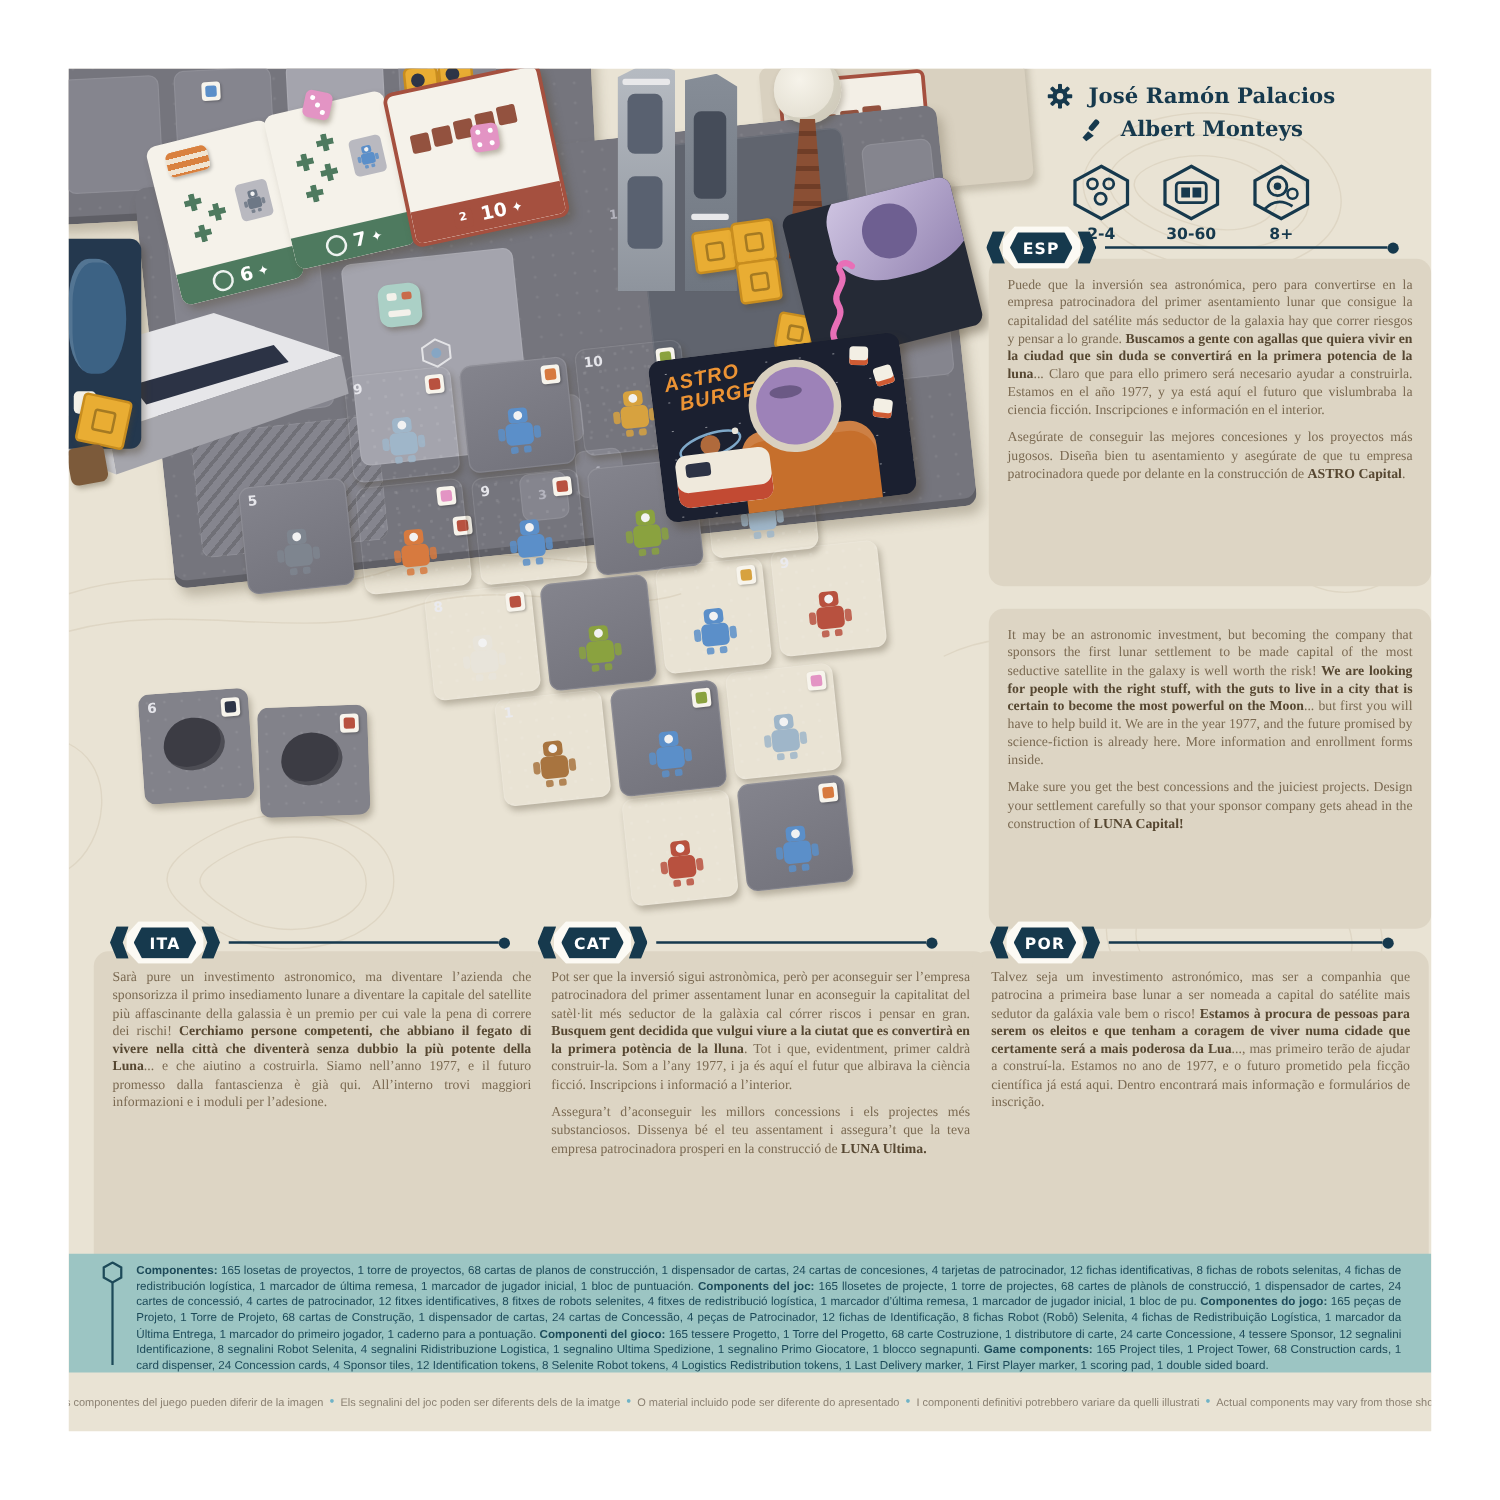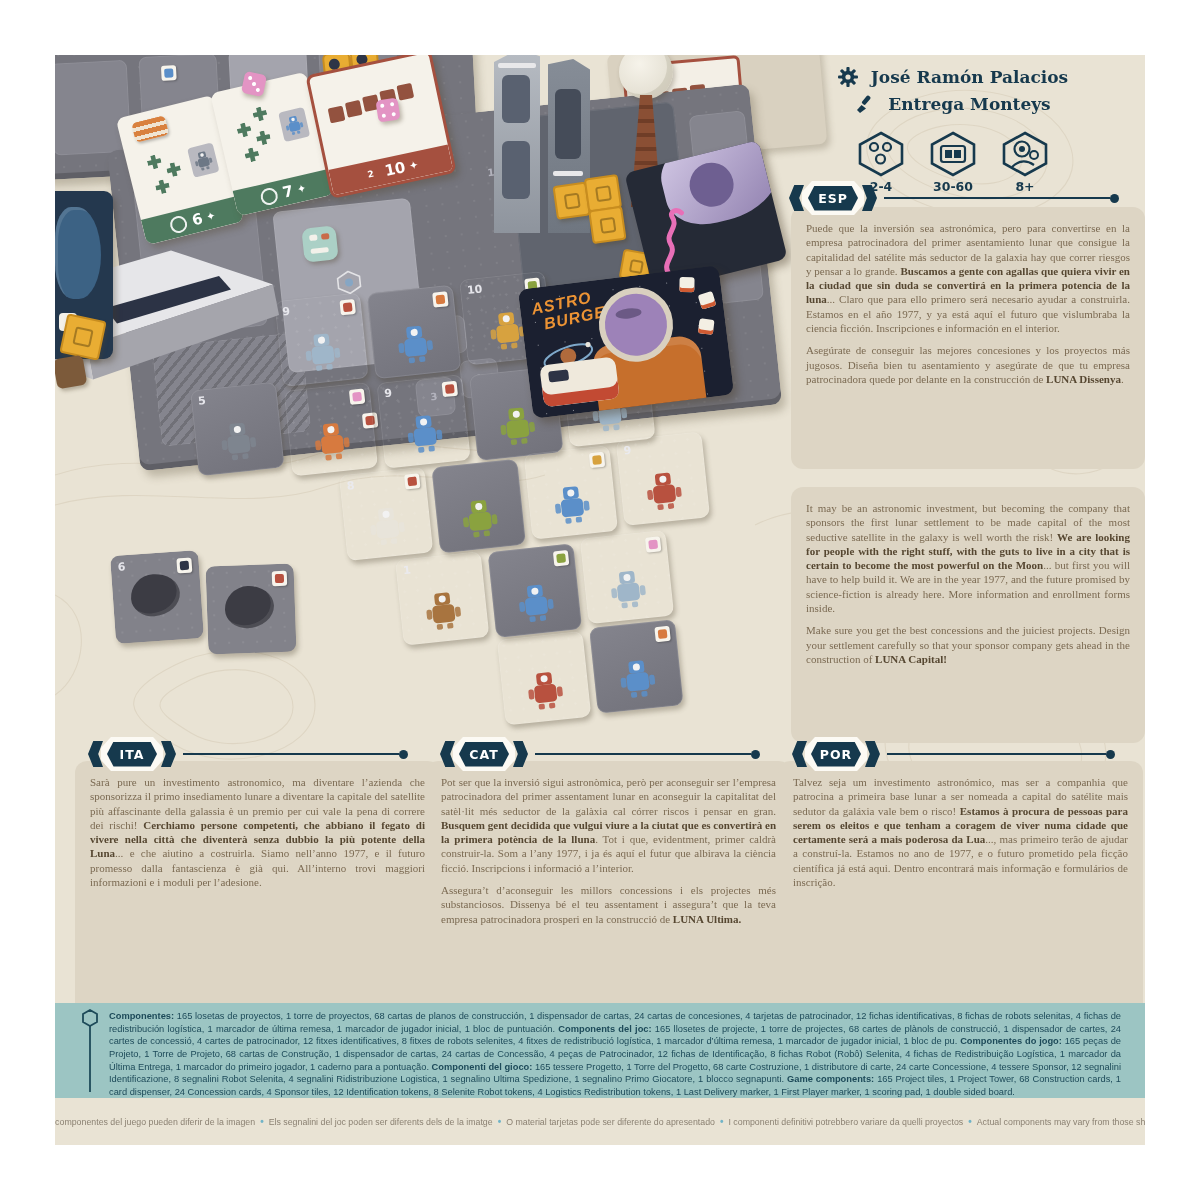--- a/index.html
+++ b/index.html
@@ -503,21 +503,21 @@
         </svg>
         <span>José Ramón Palacios</span>
       </div>
       <div class="credit-row">
         <svg width="20" height="20" viewBox="0 0 20 20">
           <g fill="#16394d">
             <rect x="9" y="1" width="4.5" height="10" rx="1.5" transform="rotate(40 11 6)"></rect>
             <path d="M6.5 11 L11 14.5 L5 19 L2 16 Z"></path>
           </g>
         </svg>
-        <span>Entrega Monteys</span>
+        <span>Albert Monteys</span>
       </div>
     </div>
 
     <div class="specs">
       <div class="spec">
         <svg width="50" height="46" viewBox="0 0 50 46">
           <polygon points="25,2 46,13.5 46,32.5 25,44 4,32.5 4,13.5" fill="none" stroke="#16394d" stroke-width="2.6"></polygon>
           <circle cx="18" cy="16" r="4" fill="none" stroke="#16394d" stroke-width="2.2"></circle>
           <circle cx="31" cy="16" r="4" fill="none" stroke="#16394d" stroke-width="2.2"></circle>
           <circle cx="24.5" cy="28" r="4.5" fill="none" stroke="#16394d" stroke-width="2.2"></circle>
@@ -549,42 +549,42 @@
       <span class="chev l"></span>
       <span class="sticker">
           <span class="hexlab">ESP</span>
         </span>
       <span class="chev r"></span>
       <span class="rule"></span>
       <span class="enddot"></span>
     </div>
     <div class="lang-panel" style="left:736px;top:152px;width:324px;min-height:238px;">
       <p><span>Puede que la inversión sea astronómica, pero para convertirse en la empresa patrocinadora del primer asentamiento lunar que consigue la capitalidad del satélite más seductor de la galaxia hay que correr riesgos y pensar a lo grande. </span><b>Buscamos a gente con agallas que quiera vivir en la ciudad que sin duda se convertirá en la primera potencia de la luna</b><span>... Claro que para ello primero será necesario ayudar a construirla. Estamos en el año 1977, y ya está aquí el futuro que vislumbraba la ciencia ficción. Inscripciones e información en el interior.</span></p>
-      <p><span>Asegúrate de conseguir las mejores concesiones y los proyectos más jugosos. Diseña bien tu asentamiento y asegúrate de que tu empresa patrocinadora quede por delante en la construcción de </span><b>LUNA Dissenya</b><span>.</span></p>
+      <p><span>Asegúrate de conseguir las mejores concesiones y los proyectos más jugosos. Diseña bien tu asentamiento y asegúrate de que tu empresa patrocinadora quede por delante en la construcción de </span><b>ASTRO Capital</b><span>.</span></p>
     </div>
 
     <div class="lang-panel" style="left:736px;top:432px;width:324px;min-height:232px;">
       <p><span>It may be an astronomic investment, but becoming the company that sponsors the first lunar settlement to be made capital of the most seductive satellite in the galaxy is well worth the risk! </span><b>We are looking for people with the right stuff, with the guts to live in a city that is certain to become the most powerful on the Moon</b><span>... but first you will have to help build it. We are in the year 1977, and the future promised by science-fiction is already here. More information and enrollment forms inside.</span></p>
       <p><span>Make sure you get the best concessions and the juiciest projects. Design your settlement carefully so that your sponsor company gets ahead in the construction of </span><b>LUNA Capital!</b><span></span></p>
     </div>
 
     <div class="lang-row" style="left:33px;top:682px;width:320px;">
       <span class="chev l"></span>
       <span class="sticker">
           <span class="hexlab">ITA</span>
         </span>
       <span class="chev r"></span>
       <span class="rule"></span>
       <span class="enddot"></span>
     </div>
     <div class="lang-panel" style="left:20px;top:706px;width:335px;min-height:238px;">
       <p><span>Sarà pure un investimento astronomico, ma diventare l’azienda che sponsorizza il primo insediamento lunare a diventare la capitale del satellite più affascinante della galassia è un premio per cui vale la pena di correre dei rischi! </span><b>Cerchiamo persone competenti, che abbiano il fegato di vivere nella città che diventerà senza dubbio la più potente della Luna</b><span>... e che aiutino a costruirla. Siamo nell’anno 1977, e il futuro promesso dalla fantascienza è già qui. All’interno trovi maggiori informazioni e i moduli per l’adesione.</span></p>
     </div>
 
-    <div class="lang-row" style="left:385px;top:682px;width:320px;">
+    <div class="lang-row" style="left:375px;top:682px;width:320px;">
       <span class="chev l"></span>
       <span class="sticker">
           <span class="hexlab">CAT</span>
         </span>
       <span class="chev r"></span>
       <span class="rule"></span>
       <span class="enddot"></span>
     </div>
     <div class="lang-panel" style="left:371px;top:706px;width:335px;min-height:238px;">
       <p><span>Pot ser que la inversió sigui astronòmica, però per aconseguir ser l’empresa patrocinadora del primer assentament lunar en aconseguir la capitalitat del satèl·lit més seductor de la galàxia cal córrer riscos i pensar en gran. </span><b>Busquem gent decidida que vulgui viure a la ciutat que es convertirà en la primera potència de la lluna</b><span>. Tot i que, evidentment, primer caldrà construir-la. Som a l’any 1977, i ja és aquí el futur que albirava la ciència ficció. Inscripcions i informació a l’interior.</span></p>
@@ -612,21 +612,21 @@
       <p class="comptext">
         <b>Componentes:</b><span> 165 losetas de proyectos, 1 torre de proyectos, 68 cartas de planos de construcción, 1 dispensador de cartas, 24 cartas de concesiones, 4 tarjetas de patrocinador, 12 fichas identificativas, 8 fichas de robots selenitas, 4 fichas de redistribución logística, 1 marcador de última remesa, 1 marcador de jugador inicial, 1 bloc de puntuación. </span><b>Components del joc:</b><span> 165 llosetes de projecte, 1 torre de projectes, 68 cartes de plànols de construcció, 1 dispensador de cartes, 24 cartes de concessió, 4 cartes de patrocinador, 12 fitxes identificatives, 8 fitxes de robots selenites, 4 fitxes de redistribució logística, 1 marcador d’última remesa, 1 marcador de jugador inicial, 1 bloc de pu. </span><b>Componentes do jogo:</b><span> 165 peças de Projeto, 1 Torre de Projeto, 68 cartas de Construção, 1 dispensador de cartas, 24 cartas de Concessão, 4 peças de Patrocinador, 12 fichas de Identificação, 8 fichas Robot (Robô) Selenita, 4 fichas de Redistribuição Logística, 1 marcador da Última Entrega, 1 marcador do primeiro jogador, 1 caderno para a pontuação. </span><b>Componenti del gioco:</b><span> 165 tessere Progetto, 1 Torre del Progetto, 68 carte Costruzione, 1 distributore di carte, 24 carte Concessione, 4 tessere Sponsor, 12 segnalini Identificazione, 8 segnalini Robot Selenita, 4 segnalini Ridistribuzione Logistica, 1 segnalino Ultima Spedizione, 1 segnalino Primo Giocatore, 1 blocco segnapunti. </span><b>Game components:</b><span> 165 Project tiles, 1 Project Tower, 68 Construction cards, 1 card dispenser, 24 Concession cards, 4 Sponsor tiles, 12 Identification tokens, 8 Selenite Robot tokens, 4 Logistics Redistribution tokens, 1 Last Delivery marker, 1 First Player marker, 1 scoring pad, 1 double sided board.</span>
       </p>
     </div>
 
     <div class="footer">
       <span>Los componentes del juego pueden diferir de la imagen</span>
       <span class="sep">•</span>
       <span>Els segnalini del joc poden ser diferents dels de la imatge</span>
       <span class="sep">•</span>
-      <span>O material tarjetas pode ser diferente do apresentado</span>
+      <span>O material incluido pode ser diferente do apresentado</span>
       <span class="sep">•</span>
-      <span>I componenti definitivi potrebbero variare da quelli proyectos</span>
+      <span>I componenti definitivi potrebbero variare da quelli illustrati</span>
       <span class="sep">•</span>
       <span>Actual components may vary from those shown</span>
     </div>
 
   </div>
 </div>
 
 </body></html>

